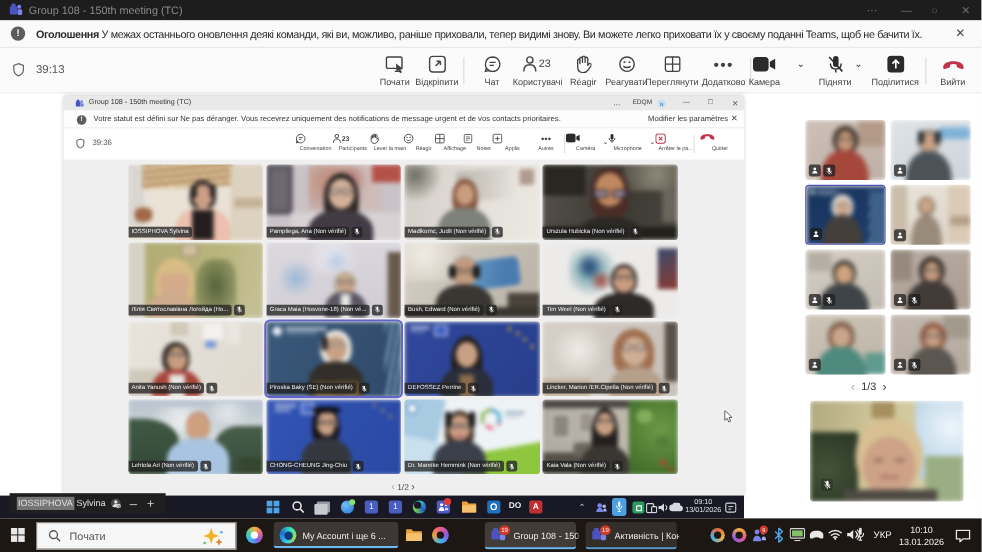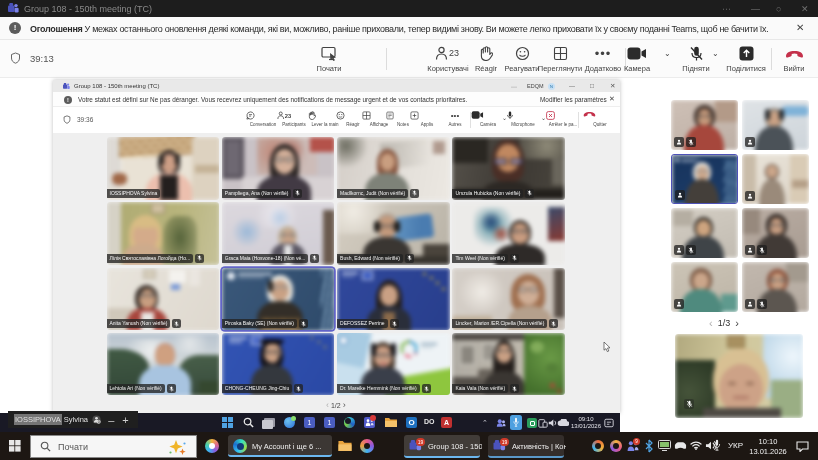--- a/index.html
+++ b/index.html
@@ -103,23 +103,41 @@
       <div class="ticon">
     <svg width="17" height="15" viewBox="0 0 17 15">
           <rect x="1" y="1.5" width="13" height="9.5" rx="1.2" fill="none" stroke="#424242" stroke-width="1.2"></rect>
           <path d="M8 13.5 L13 13.5" stroke="#424242" stroke-width="1.2"></path>
           <path d="M9 7 L15 11.5 L12.6 11.9 L14 14.2 L12.4 15 L11.2 12.6 L9.4 14 Z" fill="#424242"></path>
         </svg>
   </div>
       <div class="tlab">Почати</div>
     </div>
 
+  <div class="tbtn" style="left:334px">
+      <div class="ticon">
+    <svg width="15" height="15" viewBox="0 0 15 15">
+          <rect x="1" y="1" width="13" height="13" rx="2.5" fill="none" stroke="#424242" stroke-width="1.2"></rect>
+          <path d="M6 9 L10 5 M10 5 H6.8 M10 5 V8.2" stroke="#424242" stroke-width="1.2" fill="none"></path>
+        </svg>
+  </div>
+      <div class="tlab">Відкріпити</div>
+    </div>
 
   <div class="tsep" style="left:386px"></div>
 
+  <div class="tbtn" style="left:380px">
+      <div class="ticon">
+    <svg width="15" height="15" viewBox="0 0 15 15">
+          <path d="M7.5 1.5 a6 6 0 1 1 -5.2 9 L1.5 13.5 L4.6 12.7 a6 6 0 0 1 2.9 -11.2 Z" fill="none" stroke="#424242" stroke-width="1.1"></path>
+          <path d="M5 6 h5 M5 8.5 h3.5" stroke="#424242" stroke-width="1" fill="none"></path>
+        </svg>
+  </div>
+      <div class="tlab">Чат</div>
+    </div>
 
   <div class="tbtn" style="left:418px">
       <div class="ticon">
     <svg width="26" height="15" viewBox="0 0 26 15">
           <circle cx="6.5" cy="4" r="2.6" fill="none" stroke="#424242" stroke-width="1.2"></circle>
           <path d="M1.5 13.5 C1.5 9.8 3.6 8 6.5 8 C9.4 8 11.5 9.8 11.5 13.5" fill="none" stroke="#424242" stroke-width="1.2"></path>
           <text x="14" y="10" font-size="9" fill="#424242" font-family="Liberation Sans">23</text>
         </svg>
   </div>
       <div class="tlab">Користувачі</div>

